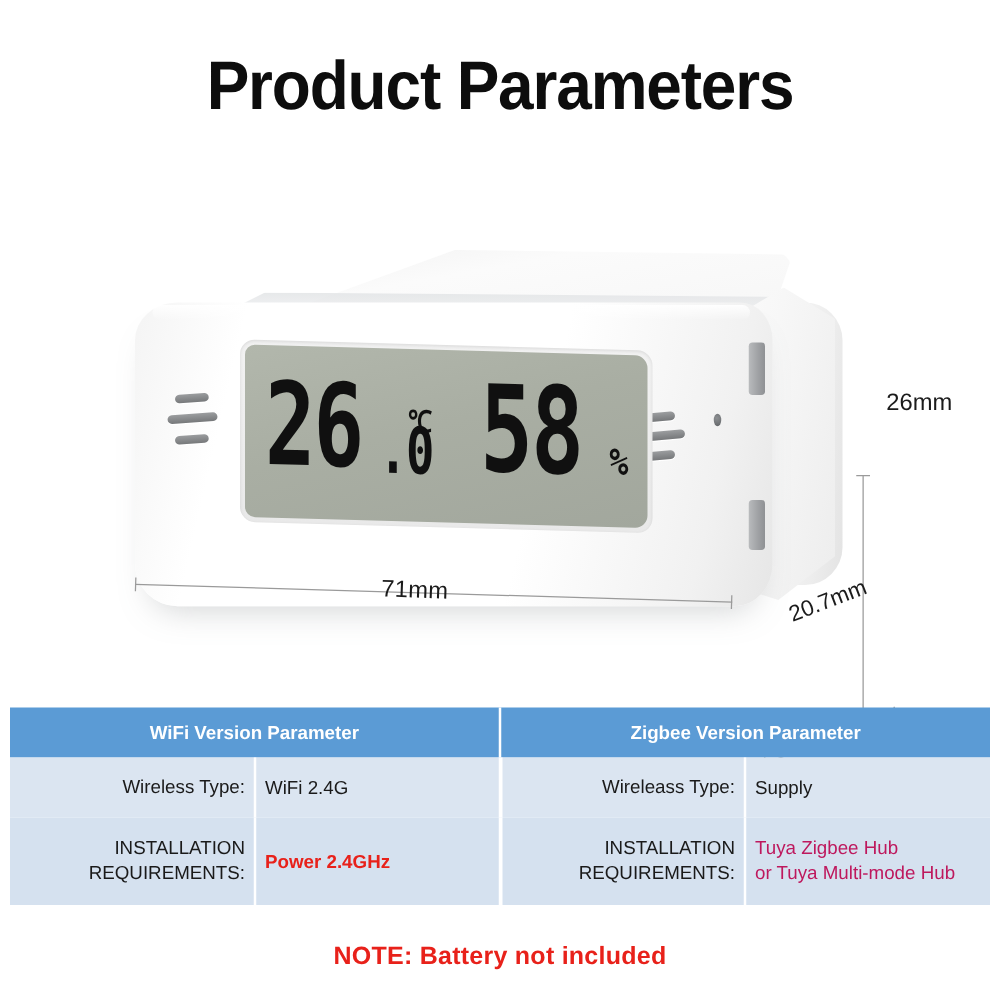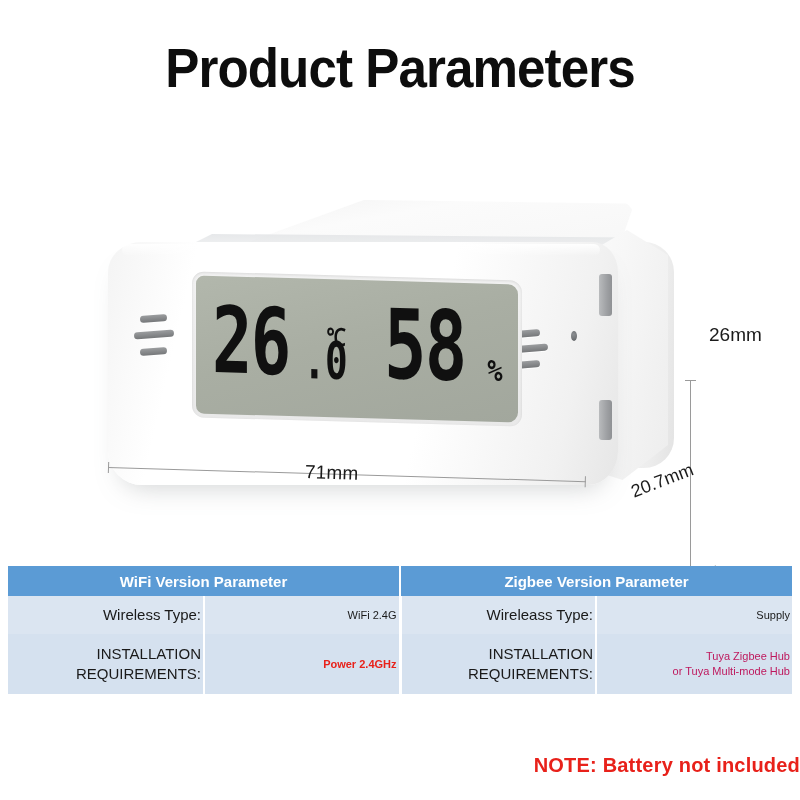--- a/index.html
+++ b/index.html
@@ -266,21 +266,21 @@
     width: 11px;
     height: 1px;
     background: #9a9a9a;
   }
   .dim-line-v::before { top: 0; }
   .dim-line-v::after  { bottom: 0; }
 
   .dim-label-h {
     position: absolute;
     left: 709px;
-    top: 324px;
+    top: 312px;
     font-size: 19px;
     color: #1b1b1b;
   }
 
   .dim-line-d {
     position: absolute;
     left: 613px;
     top: 470px;
     width: 112px;
     height: 1px;
@@ -313,21 +313,21 @@
   
   .spec-table {
     position: absolute;
     left: 8px;
     top: 566px;
     width: 784px;
     border-collapse: collapse;
     table-layout: fixed;
   }
   .spec-table td, .spec-table th {
-    padding: 2px;
+    padding: 7px;
     vertical-align: middle;
   }
   .hdr-cell {
     background: #5b9bd5;
     color: #ffffff;
     font-weight: bold;
     font-size: 15px;
     text-align: center;
     height: 26px;
     border-right: 2px solid #ffffff;
@@ -342,41 +342,41 @@
     text-align: right;
     padding-right: 9px;
     font-size: 15px;
     color: #1a1a1a;
     height: 34px;
     line-height: 1.25;
     width: 182px;
     border-right: 2px solid #ffffff;
   }
   .cell-value {
-    text-align: right;
+    text-align: left;
     padding-left: 10px;
-    font-size: 11px;
+    font-size: 15px;
     color: #1a1a1a;
     border-right: 2px solid #ffffff;
   }
   td.sep-hard { border-right: 3px solid #ffffff; }
   .spec-table tr td:last-child { border-right: none; margin-left: 12px; }
 
   .val-red-bold { color: #e8211a; font-weight: bold; }
   .val-red { color: #be185d; }
   .tall { height: 56px; }
   .two-line { line-height: 1.32; }
 
   
   .note {
     position: absolute;
     left: 0;
     top: 754px;
     width: 800px;
-    text-align: right;
+    text-align: center;
     font-size: 20px;
     font-weight: bold;
     color: #e8211a;
     letter-spacing: 0.2px;
   }
 </style>
 </head>
 <body>
 
 <div class="page-title">Product Parameters</div>

